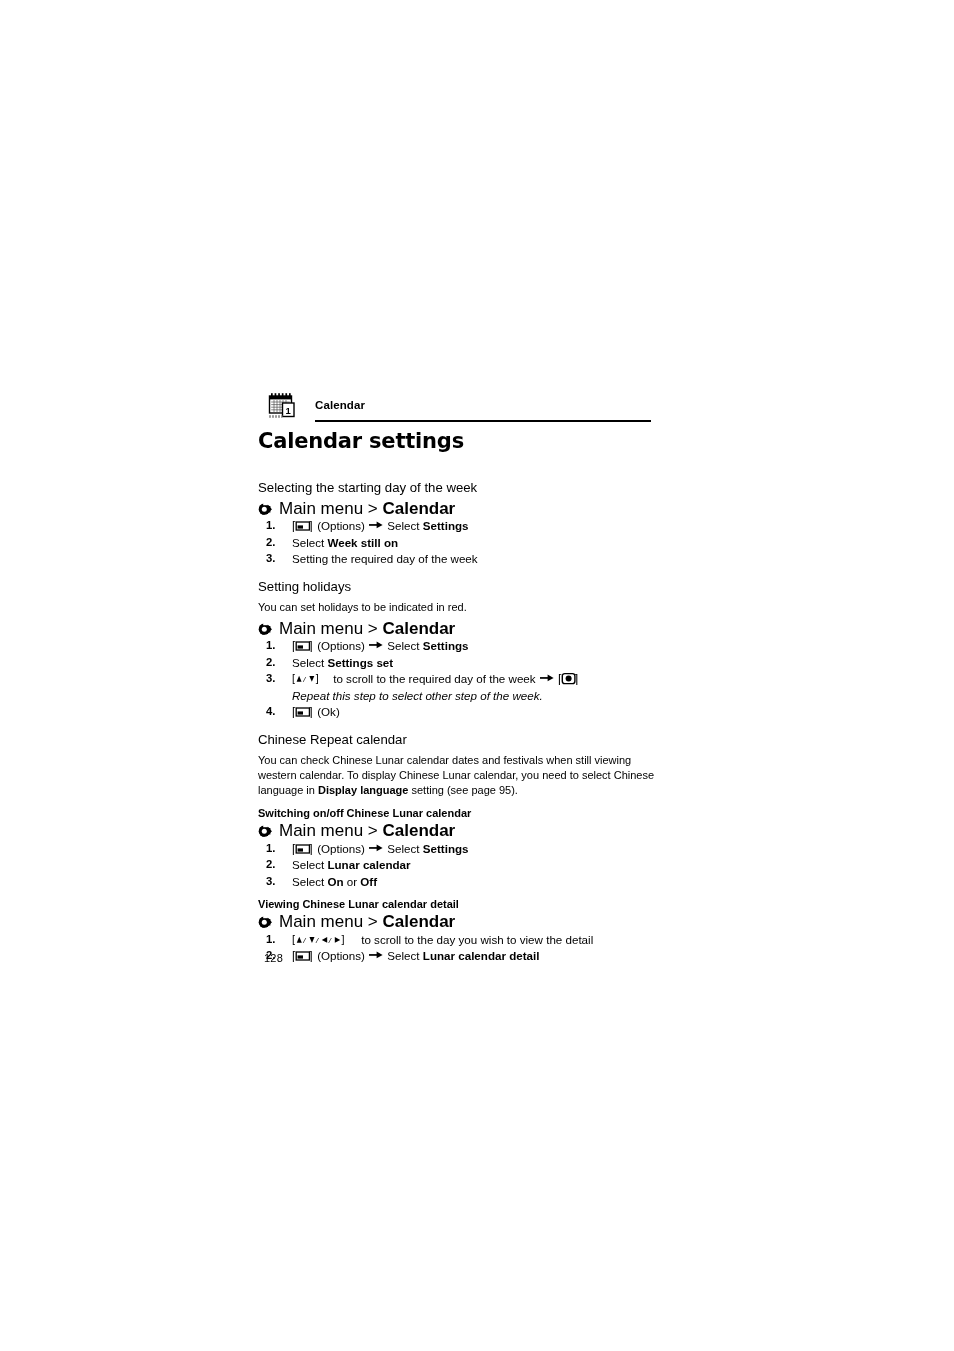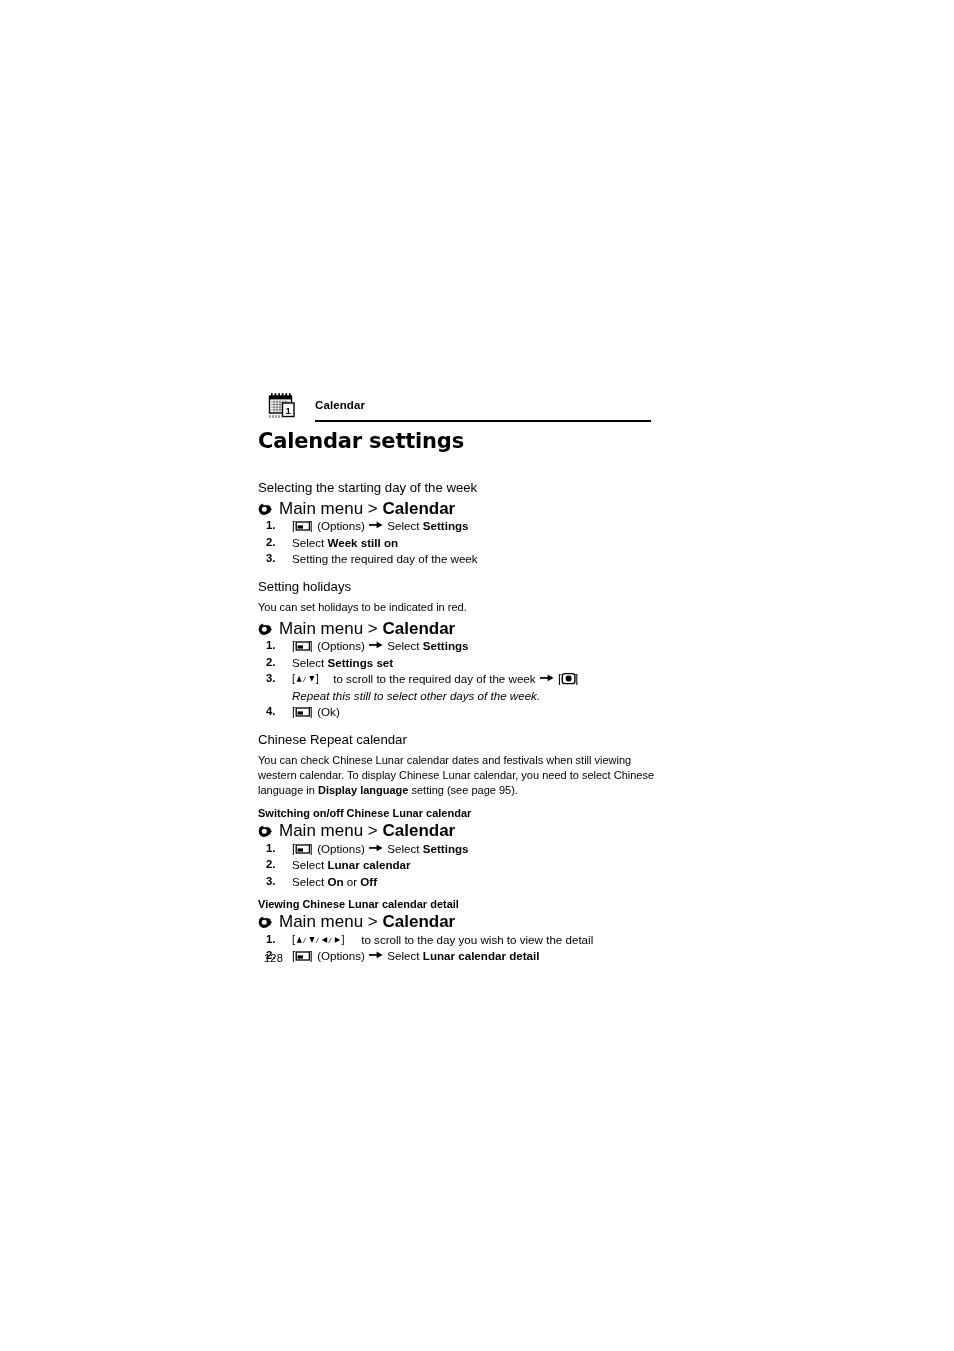--- a/index.html
+++ b/index.html
@@ -314,21 +314,21 @@
       <li>
         <span class="num">3.</span><span class="key"><svg width="38" height="13" viewBox="0 0 38 13">
               <use href="#g-ud"></use>
             </svg></span><span> to scroll to the required day of the week </span><span class="arr"><svg width="14" height="10">
               <use href="#g-arrow"></use>
             </svg></span>
         <span class="key"><svg width="22" height="13">
               <use href="#g-ok"></use>
             </svg></span>
       </li>
-      <li class="note" style="list-style:none;padding-left:34px;">Repeat this still to select other days of the week.</li>
+      <li class="note" style="list-style:none;padding-left:34px;">Repeat this step to select other step of the week.</li>
       <li>
         <span class="num">4.</span><span class="key"><svg width="22" height="12">
               <use href="#g-soft"></use>
             </svg></span><span> (Ok)</span>
       </li>
     </ol>
   </div>
 
   <div class="blk-tight">
     <h2 class="sect">Chinese Repeat calendar</h2>

